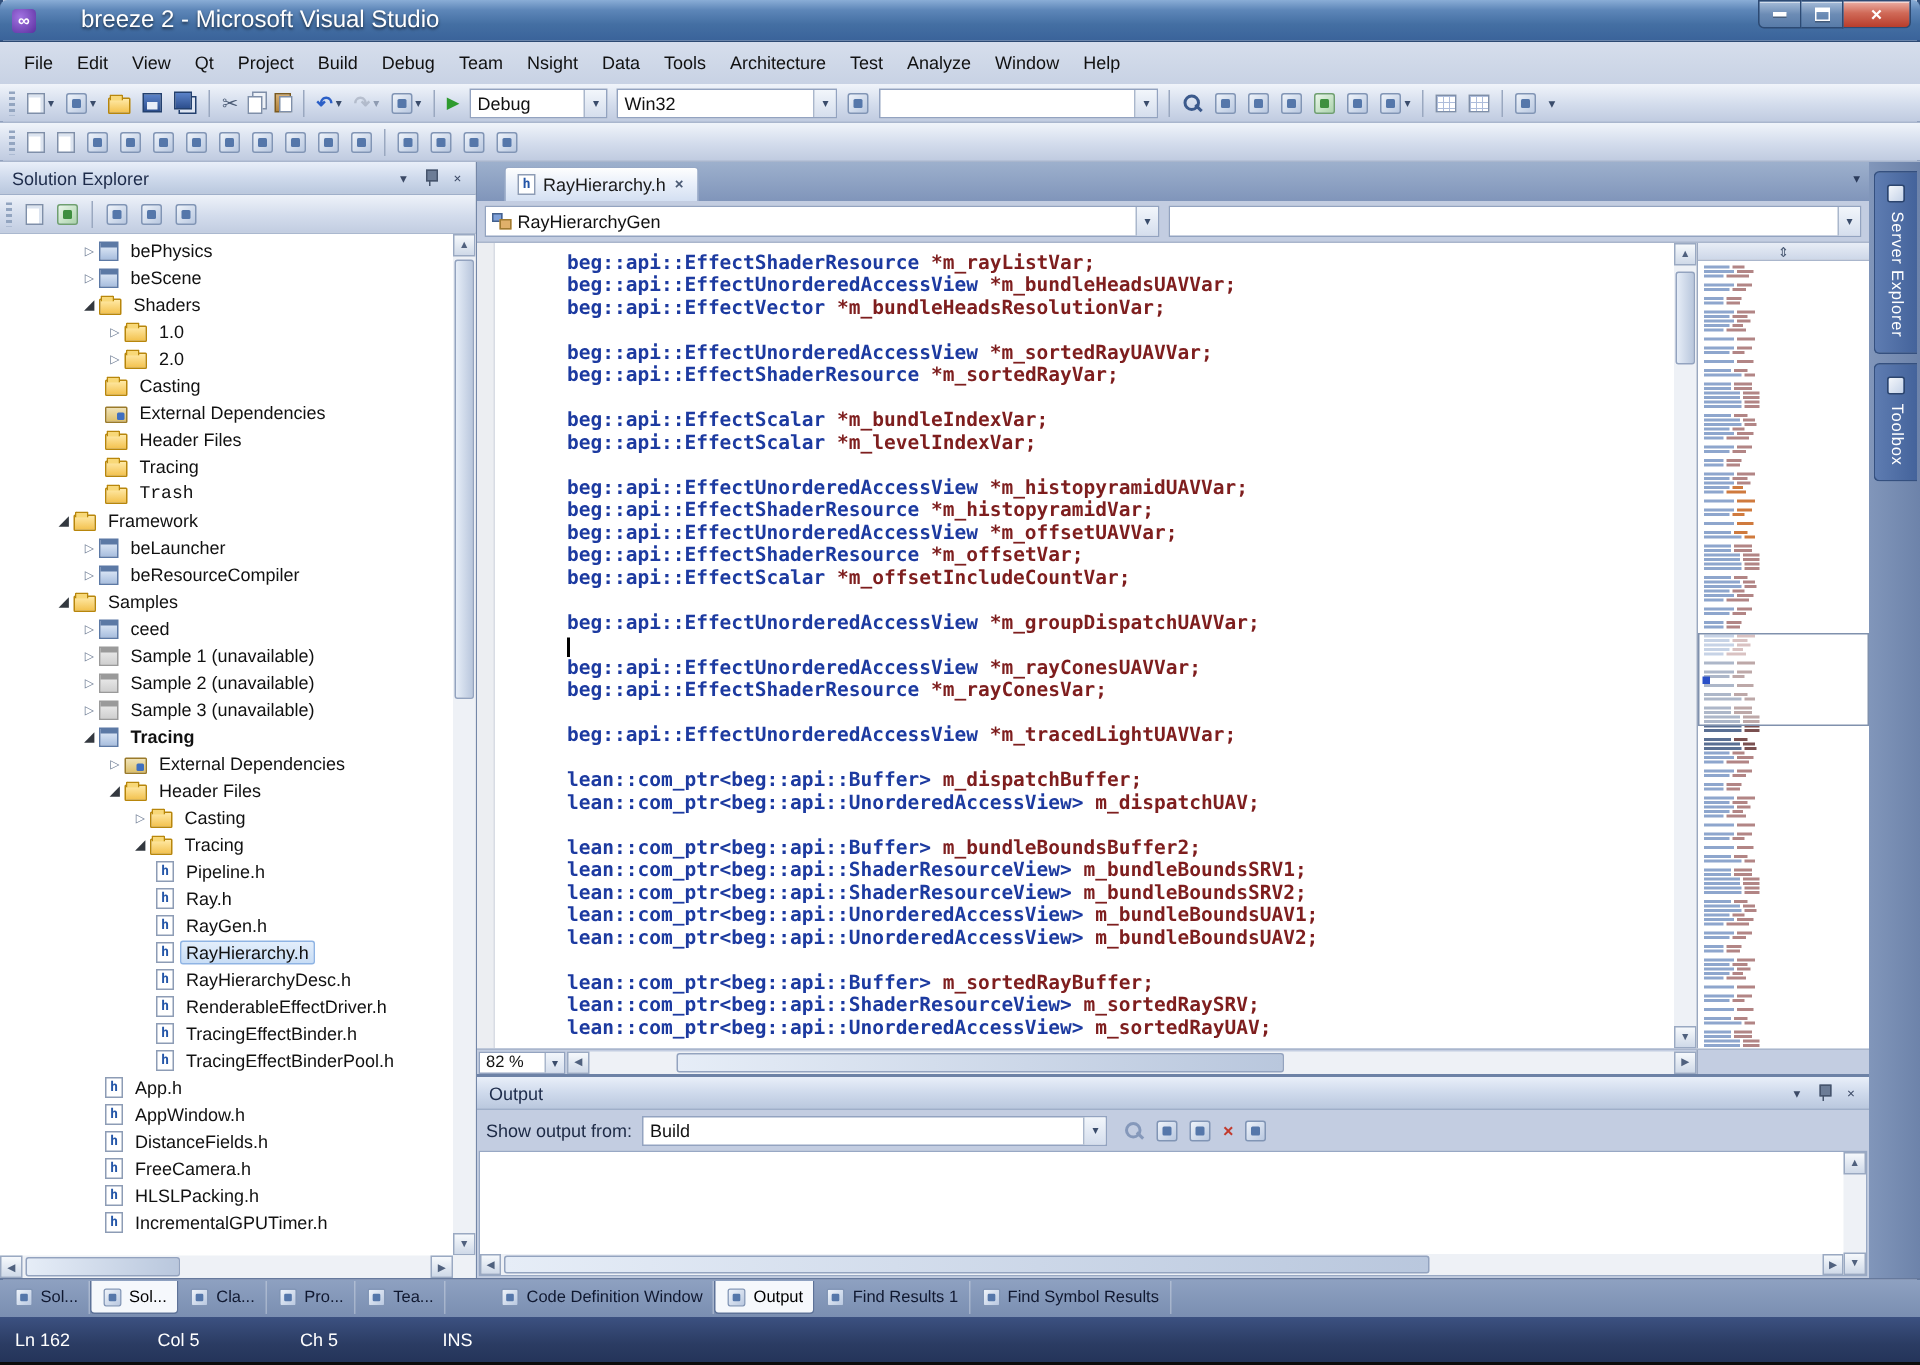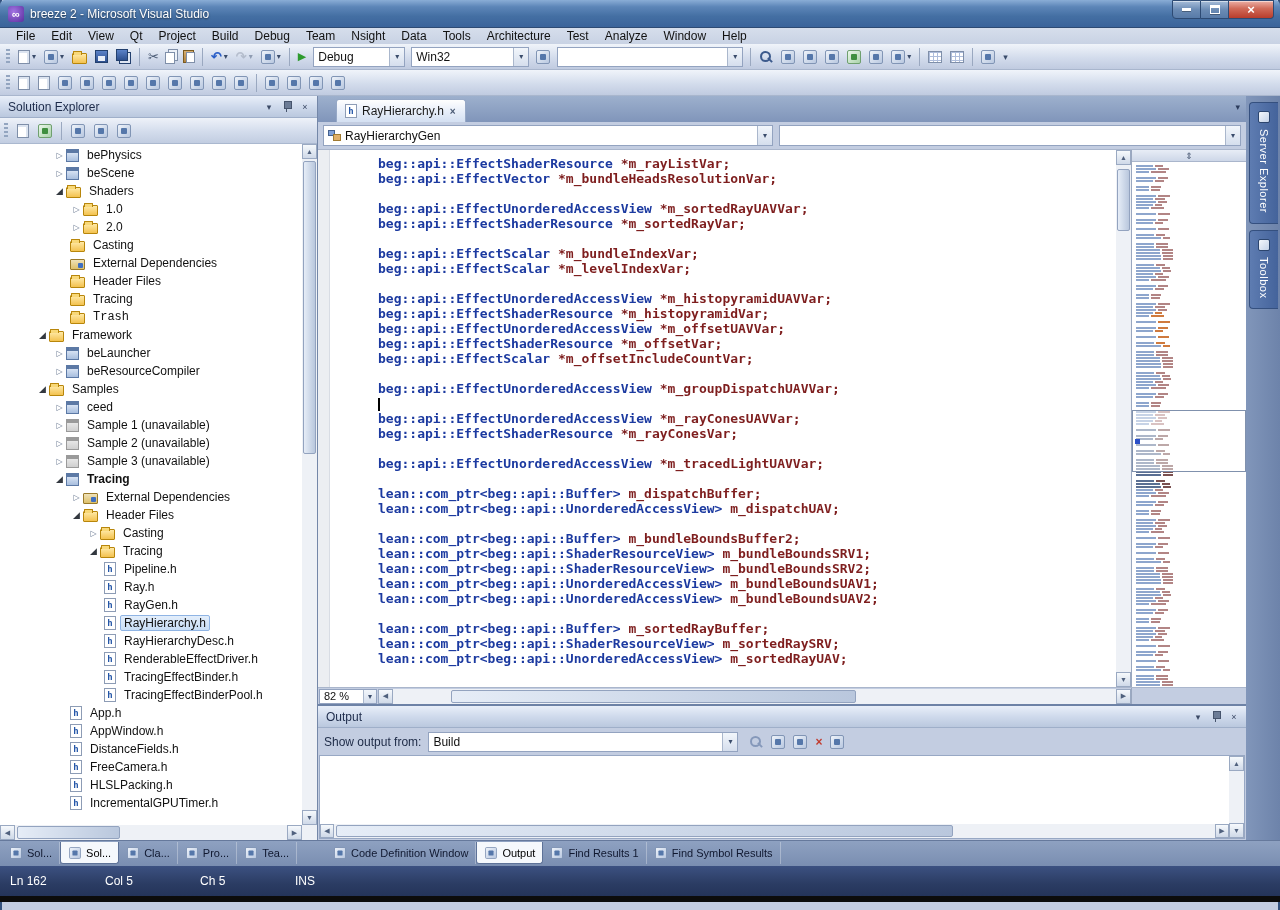--- a/index.html
+++ b/index.html
@@ -7,33 +7,33 @@
   .window { width:1280px; height:910px; position:relative; overflow:hidden; background:#c3cde1;
             box-shadow: inset 2px 0 0 #33517d, inset -2px 0 0 #33517d; }
 
   
   .titlebar { height:28px; display:flex; align-items:center; padding:0 0 0 8px;
     background:linear-gradient(#8aadd6, #5d86b8 25%, #446fa3 60%, #3a639a); border-radius:5px 5px 0 0;
     border-bottom:1px solid #2d4a73; }
   .vslogo { width:16px; height:16px; display:flex; align-items:center; justify-content:center;
     background:radial-gradient(circle at 35% 35%, #a273e2, #5a2f9e); color:#fff; font-size:11px;
     font-weight:bold; border-radius:3px; margin-right:6px; }
-  .title-text { color:#fff; font-size:12px; text-shadow:0 1px 2px rgba(0,0,0,.6); }
+  .title-text { color:#fff; font-size:16px; text-shadow:0 1px 2px rgba(0,0,0,.6);margin-left:24px; }
   .winbtns { margin-left:auto; margin-right:6px; display:flex; align-self:flex-start; }
   .wb { height:19px; display:flex; align-items:center; justify-content:center; border:1px solid #2d4a73;
     background:linear-gradient(#a7bdd9,#6c8cb5 50%,#587ba8); box-shadow:inset 0 1px 0 rgba(255,255,255,.5); cursor:default;}
   .wb.min { width:29px; border-radius:0 0 0 4px; }
   .wb.max { width:28px; border-left:none; }
   .wb.close { width:45px; border-left:none; border-radius:0 0 4px 0; color:#fff; font-weight:bold; font-size:13px;
     background:linear-gradient(#ecb0a6,#d06a58 45%,#b83d2c); }
   .glyph-min { width:9px; height:3px; background:#fff; box-shadow:0 1px 0 rgba(0,0,0,.3); }
   .glyph-max { width:10px; height:9px; border:1px solid #fff; border-top:3px solid #fff; box-shadow:0 1px 0 rgba(0,0,0,.3); }
 
   
-  .menubar { height:16px; display:flex; align-items:center; padding-left:8px;
+  .menubar { height:28px; display:flex; align-items:center; padding-left:8px;
     background:linear-gradient(#d6deec,#c8d2e4); font-size:12px; color:#111; }
   .menu-item { padding:4px 8px; border-radius:2px; }
   .toolbar { display:flex; align-items:center; padding:0 4px;
     background:linear-gradient(#f0f4fa,#d3dcec 55%,#c0cbe0); border-bottom:1px solid #a9b6cd; }
   .tb1 { height:26px; } .tb2 { height:26px; }
   .grip { width:4px; height:16px; margin:0 4px 0 2px; flex:none;
     background:repeating-linear-gradient(#93a5c0 0 2px, transparent 2px 4px); }
   .tbtn { display:flex; align-items:center; padding:2px 3px; border-radius:2px; margin:0 1px; flex:none; }
   .tbtn.dis { opacity:.45; }
   .tbtn .dd { font-size:8px; color:#3a4c6b; margin-left:2px; }
@@ -272,21 +272,21 @@
         <span class="dd">▾</span>
       </div>
       <div class="tsep"></div>
       <div class="tbtn">
         <span class="k k-play">▶</span>
       </div>
       <div class="combo" style="width: 92px;">
         <span class="cv">Debug</span>
         <span class="ca">▾</span>
       </div>
-      <div class="combo" style="width: 118px;">
+      <div class="combo" style="width: 147px;">
         <span class="cv">Win32</span>
         <span class="ca">▾</span>
       </div>
       <div class="tbtn">
         <span class="k k-gen"></span>
       </div>
       <div class="combo" style="width: 186px;">
         <span class="cv"></span>
         <span class="ca">▾</span>
       </div>
@@ -613,20 +613,21 @@
           </div>
           <div class="combo nav-combo member">
             <span class="cv"></span>
             <span class="ca">▾</span>
           </div>
         </div>
         <div class="ed-mid">
           <div class="ed-margin"></div>
           <div class="code" id="code">
               <div class="cline"><span class="tok-t">beg::api::EffectShaderResource </span><span class="tok-v">*m_rayListVar;</span></div>
+              <div class="cline"><span class="tok-t">beg::api::EffectUnorderedAccessView </span><span class="tok-v">*m_bundleHeadsUAVVar;</span></div>
               <div class="cline"><span class="tok-t">beg::api::EffectVector </span><span class="tok-v">*m_bundleHeadsResolutionVar;</span></div>
               <div class="cline"></div>
               <div class="cline"><span class="tok-t">beg::api::EffectUnorderedAccessView </span><span class="tok-v">*m_sortedRayUAVVar;</span></div>
               <div class="cline"><span class="tok-t">beg::api::EffectShaderResource </span><span class="tok-v">*m_sortedRayVar;</span></div>
               <div class="cline"></div>
               <div class="cline"><span class="tok-t">beg::api::EffectScalar </span><span class="tok-v">*m_bundleIndexVar;</span></div>
               <div class="cline"><span class="tok-t">beg::api::EffectScalar </span><span class="tok-v">*m_levelIndexVar;</span></div>
               <div class="cline"></div>
               <div class="cline"><span class="tok-t">beg::api::EffectUnorderedAccessView </span><span class="tok-v">*m_histopyramidUAVVar;</span></div>
               <div class="cline"><span class="tok-t">beg::api::EffectShaderResource </span><span class="tok-v">*m_histopyramidVar;</span></div>

